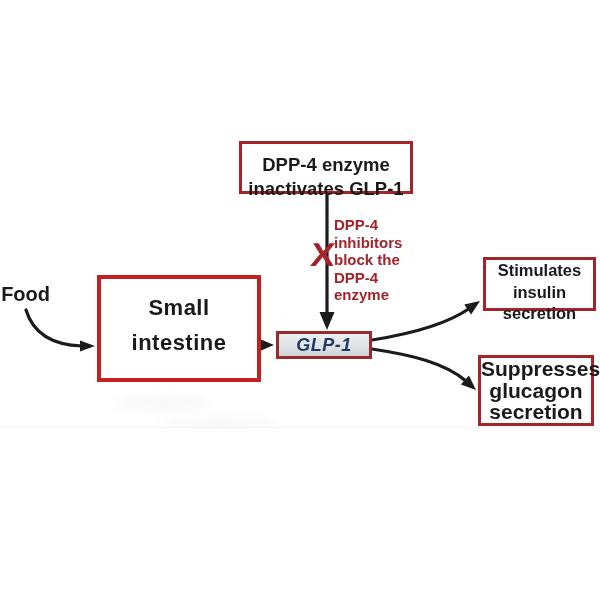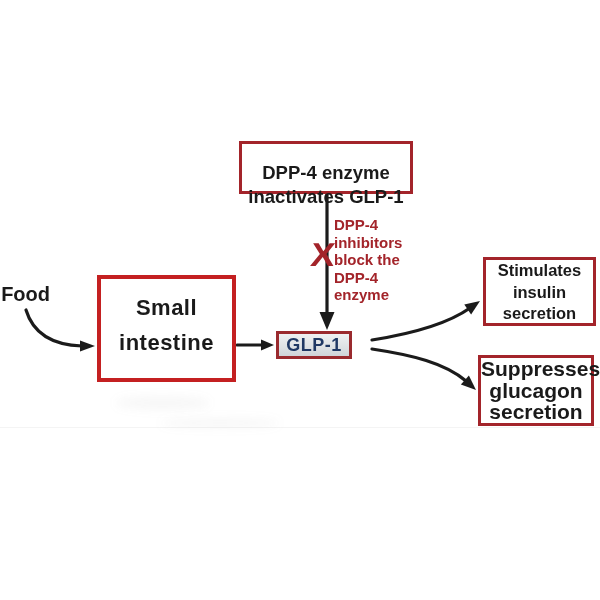--- a/index.html
+++ b/index.html
@@ -45,35 +45,35 @@
 
   #food-label {
     left: 0px; top: 283px; width: 50px;
     font-size: 20px; font-weight: bold;
     color: var(--black-text, #1a1a1a);
     text-align: right;
   }
 
   #small-intestine-box {
     left: 97px; top: 275px;
-    width: 139px; height: 107px;
+    width: 164px; height: 107px;
     border: 4px solid var(--bright-red-border, #c42021);
     font-size: 22px;
     line-height: 35px;
     padding-top: 11px;
     letter-spacing: 0.5px;
   }
 
   #dpp4-box {
     left: 239px; top: 141px;
     width: 174px; height: 53px;
     border: 3px solid var(--dark-red-border, #a3242a);
     font-size: 18.5px;
     line-height: 23.5px;
-    padding-top: 17px;
+    padding-top: 9px;
   }
 
   #inhibitor-note {
     left: 334px; top: 216px; width: 95px;
     color: var(--red-text, #a3242a);
     font-size: 15px;
     font-weight: bold;
     line-height: 17.5px;
   }
 
@@ -83,32 +83,33 @@
     color: var(--red-text, #a3242a);
     font-size: 36px;
     font-weight: bold;
     line-height: 38px;
     text-align: center;
     transform: skewX(-6deg) scaleY(0.92);
   }
 
   #glp1-box {
     left: 276px; top: 331px;
-    width: 76px; height: 28px;
+    width: 96px; height: 28px;
     border: 3px solid var(--glp1-border, #9a2a2e);
     background: linear-gradient(180deg, #eef0f2 0%, var(--glp1-bg, #dde1e4) 60%, #cfd4d8 100%);
     color: var(--glp1-text, #1f3864);
     font-size: 18px;
     line-height: 22px;
     letter-spacing: 0.5px;
+    font-style: italic;
   }
 
   #stimulates-box {
     left: 483px; top: 257px;
-    width: 113px; height: 69px;
+    width: 113px; height: 54px;
     border: 3px solid var(--dark-red-border, #a3242a);
     font-size: 16.5px;
     line-height: 21.5px;
   }
 
   #suppresses-box {
     left: 478px; top: 355px;
     width: 116px; height: 71px;
     border: 3px solid var(--dark-red-border, #a3242a);
     font-size: 21px;

